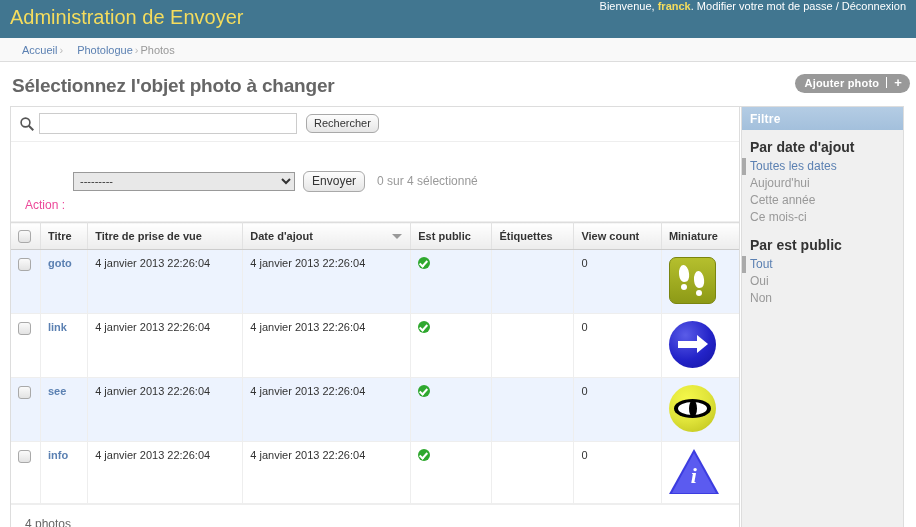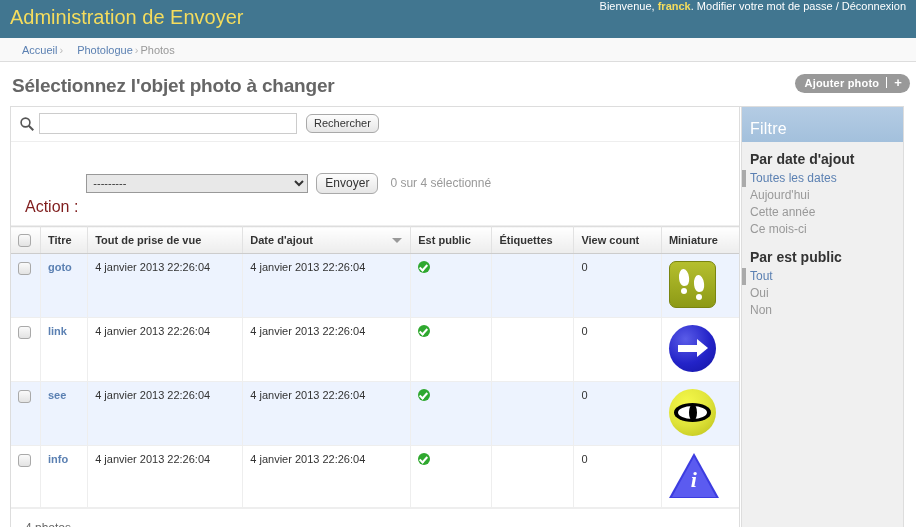--- a/index.html
+++ b/index.html
@@ -171,22 +171,22 @@
   .actions {
     background: #ffffff;
     padding: 8px 8px 9px 14px;
     display: flex;
     align-items: center;
     font-size: 11px;
     color: #666666;
     border-bottom: 1px solid #eeeeee;
   }
   .actions label {
-    color: #7f1d1d;
-    font-size: 16px;
+    color: #ec4899;
+    font-size: 12px;
     margin-right: 8px;
     margin-top: 48px;
   }
   .actions select {
     width: 222px;
     height: 19px;
     font-family: "Liberation Sans", sans-serif;
     font-size: 11px;
     border: 1px solid #999999;
     background: #e8e8e8;
@@ -420,23 +420,23 @@
     right: 0;
     width: 162px;
     background: #f0f0f0;
     border-left: 1px solid #dddddd;
     bottom: 0;
     box-sizing: border-box;
   }
   #changelist-filter .filter-title {
     background: linear-gradient(to bottom, #b4cce4, #a3c0dc);
     color: #ffffff;
-    font-size: 16px;
-    font-weight: normal;
-    padding: 13px 0 4px 8px;
+    font-size: 12px;
+    font-weight: bold;
+    padding: 5px 0 4px 8px;
     letter-spacing: 0.2px;
   }
   #changelist-filter h3 {
     margin: 0;
     padding: 9px 0 3px 8px;
     font-size: 14px;
     font-weight: bold;
     color: #333333;
   }
   #changelist-filter ul {
@@ -534,21 +534,21 @@
           <span class="action-counter">0 sur 4 sélectionné</span>
         </div>
 
         <table class="results">
           <thead>
             <tr>
               <th class="action-checkbox-column">
                 <span class="cb"></span>
               </th>
               <th>Titre</th>
-              <th>Tout de prise de vue</th>
+              <th>Titre de prise de vue</th>
               <th class="sorted-col" style="width:152px">
                 <span class="sorthead">
                   <span>Date d'ajout</span>
                   <span class="sortarrow"></span>
                 </span>
               </th>
               <th>Est public</th>
               <th>Étiquettes</th>
               <th>View count</th>
               <th style="border-right:none">Miniature</th>

